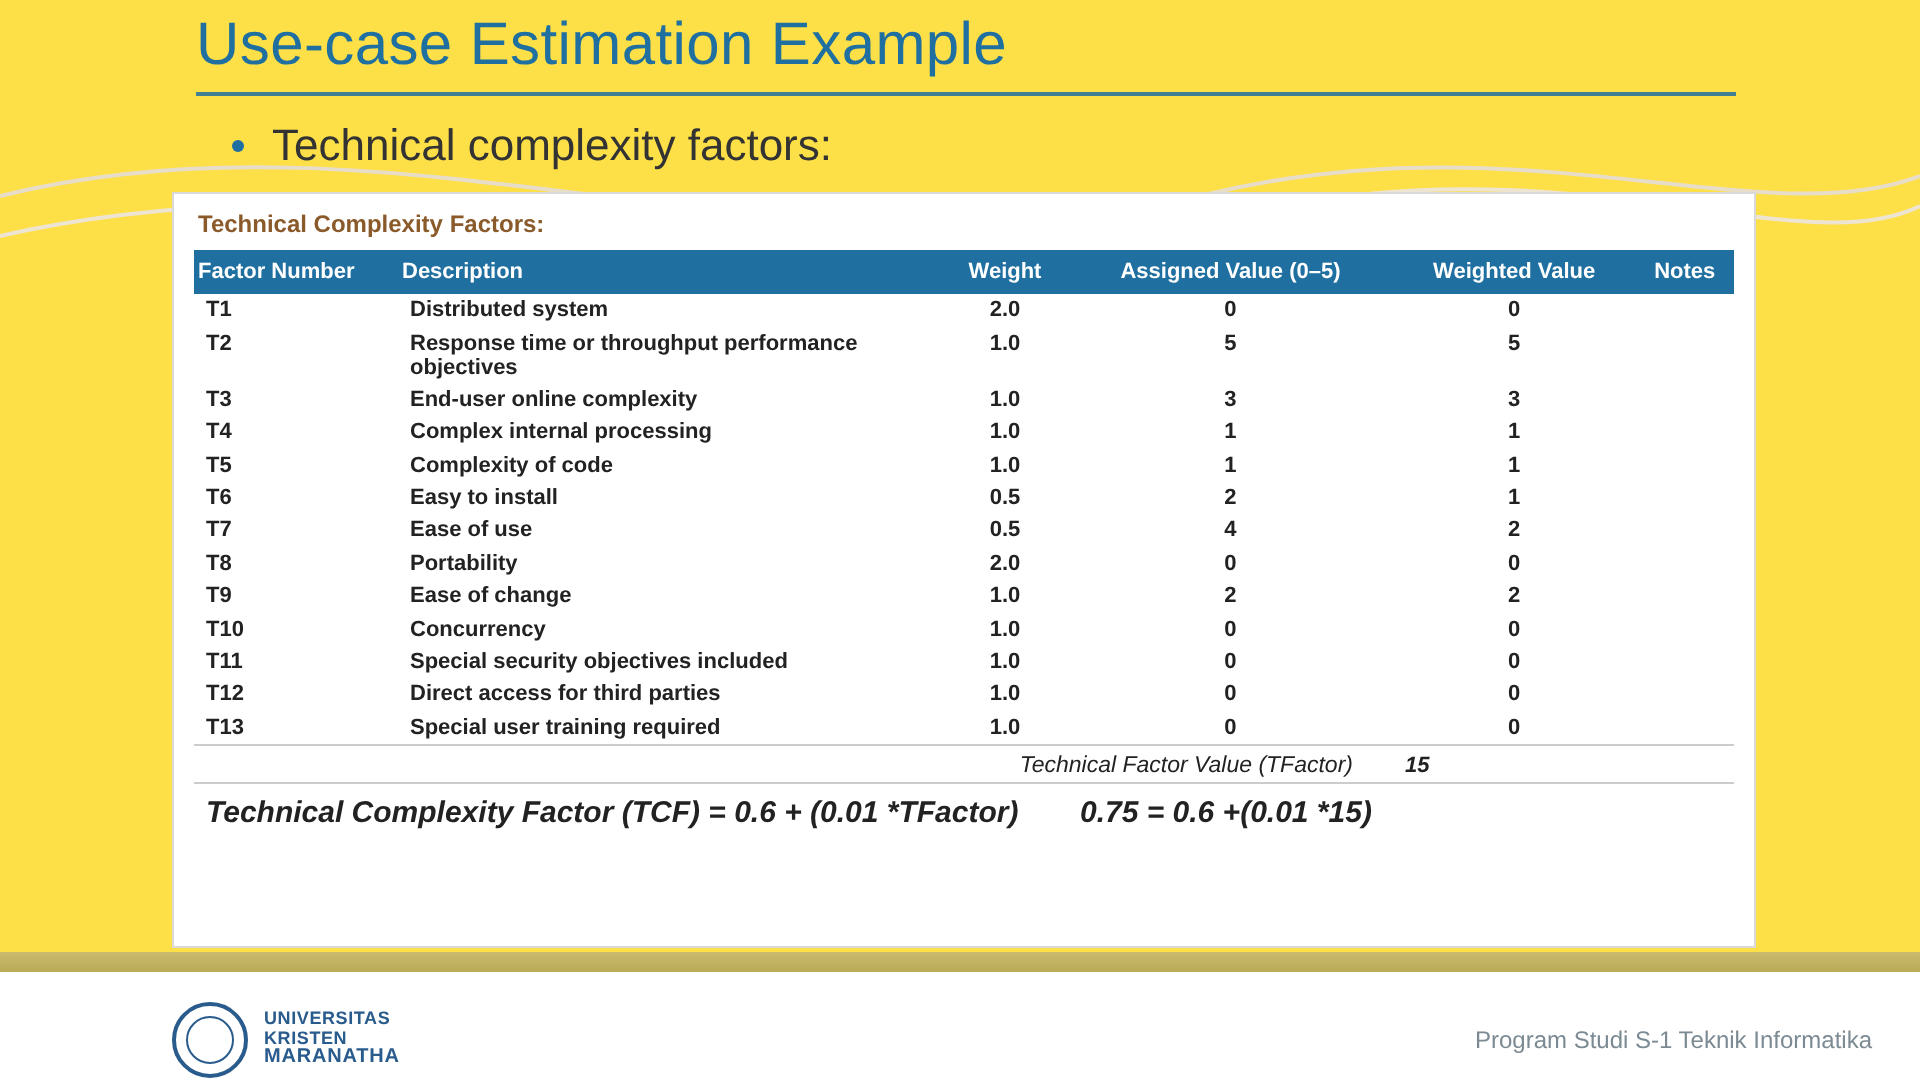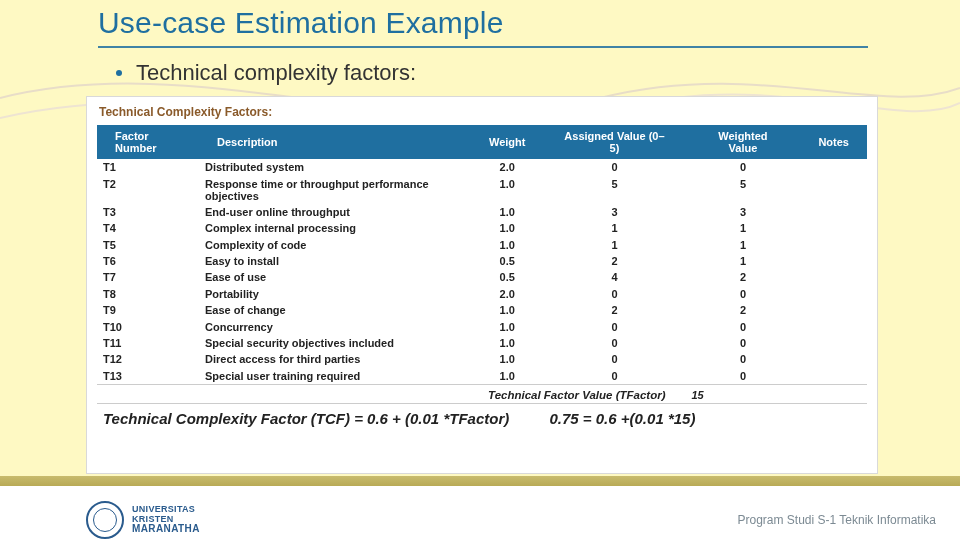--- a/index.html
+++ b/index.html
@@ -1,33 +1,33 @@
 <!DOCTYPE html>
 <html><head>
 <meta charset="utf-8">
 <style>
   html,body{margin:0;padding:0;width:960px;height:540px;overflow:hidden;font-family:"Segoe UI",Arial,sans-serif;background:#fff}
-  .slide{position:relative;width:960px;height:540px;background:#fef9c3}
+  .slide{position:relative;width:960px;height:540px;background:#fde047}
   .wave{position:absolute;top:38px;left:0;width:100%;height:120px;pointer-events:none}
   .title{position:absolute;left:98px;top:6px;font-size:30px;color:#1f6fa0;font-weight:400;letter-spacing:0.2px}
   .title-underline{position:absolute;left:98px;top:46px;width:770px;height:2px;background:#1f6fa0;opacity:.85}
   .bullet-row{position:absolute;left:116px;top:60px;display:flex;align-items:center}
   .bullet-dot{width:6px;height:6px;border-radius:50%;background:#1f6fa0;margin-right:14px}
   .bullet-text{font-size:22px;color:#333}
   .panel{position:absolute;left:86px;top:96px;width:792px;height:378px;background:#fff;border:1px solid #d9d9d9;box-sizing:border-box;padding:6px 10px 4px 10px}
   .panel-heading{font-size:12px;font-weight:700;color:#8a5a2a;margin:2px 0 6px 2px}
   table{width:100%;border-collapse:collapse;font-size:11px;color:#222}
-  thead th{background:#1f6fa0;color:#fff;font-weight:700;text-align:left;padding:5px 18px;font-size:11px}
+  thead th{background:#1f6fa0;color:#fff;font-weight:700;text-align:left;padding:5px 2px;font-size:11px}
   thead th.center{text-align:center}
   tbody td{padding:2.2px 6px;vertical-align:top;font-weight:600;font-size:11px}
   tbody td.num{text-align:center;font-weight:600}
   tbody td.fac{width:90px}
   tbody td.desc{width:260px}
   .tfactor-row td{border-top:1px solid #ccc;padding-top:4px}
-  .tfactor-label{text-align:right;font-style:italic;font-weight:700;font-size:11.5px;padding-right:20px}
+  .tfactor-label{text-align:right;font-style:italic;font-weight:400;font-size:11.5px;padding-right:20px}
   .tfactor-val{text-align:left;font-weight:700;font-style:italic}
   .formula-row td{border-top:1px solid #ccc;padding-top:6px;font-style:italic;font-weight:700;font-size:15px}
   .footer-bar{position:absolute;left:0;bottom:54px;width:100%;height:10px;background:linear-gradient(#c8bb6d,#b8aa56)}
   .footer{position:absolute;left:0;bottom:0;width:100%;height:54px;background:#fff;display:flex;align-items:center;justify-content:space-between;padding:14px 24px 0 86px;box-sizing:border-box}
   .logo-block{display:flex;align-items:center;gap:8px}
   .logo-circle{width:34px;height:34px;border:2px solid #2a5b8d;border-radius:50%;position:relative}
   .logo-circle::after{content:"";position:absolute;inset:5px;border:1px solid #2a5b8d;border-radius:50%}
   .uni-text{line-height:1.05}
   .uni-line1{font-size:9px;color:#2a5b8d;font-weight:600;letter-spacing:.3px}
   .uni-line2{font-size:9px;color:#2a5b8d;font-weight:700;letter-spacing:.3px}
@@ -78,21 +78,21 @@
           <tr>
             <td class="fac">T2</td>
             <td class="desc">Response time or throughput performance objectives</td>
             <td class="num">1.0</td>
             <td class="num">5</td>
             <td class="num">5</td>
             <td class="num"></td>
           </tr>
           <tr>
             <td class="fac">T3</td>
-            <td class="desc">End-user online throughput</td>
+            <td class="desc">End-user online complexity</td>
             <td class="num">1.0</td>
             <td class="num">3</td>
             <td class="num">3</td>
             <td class="num"></td>
           </tr>
           <tr>
             <td class="fac">T4</td>
             <td class="desc">Complex internal processing</td>
             <td class="num">1.0</td>
             <td class="num">1</td>

